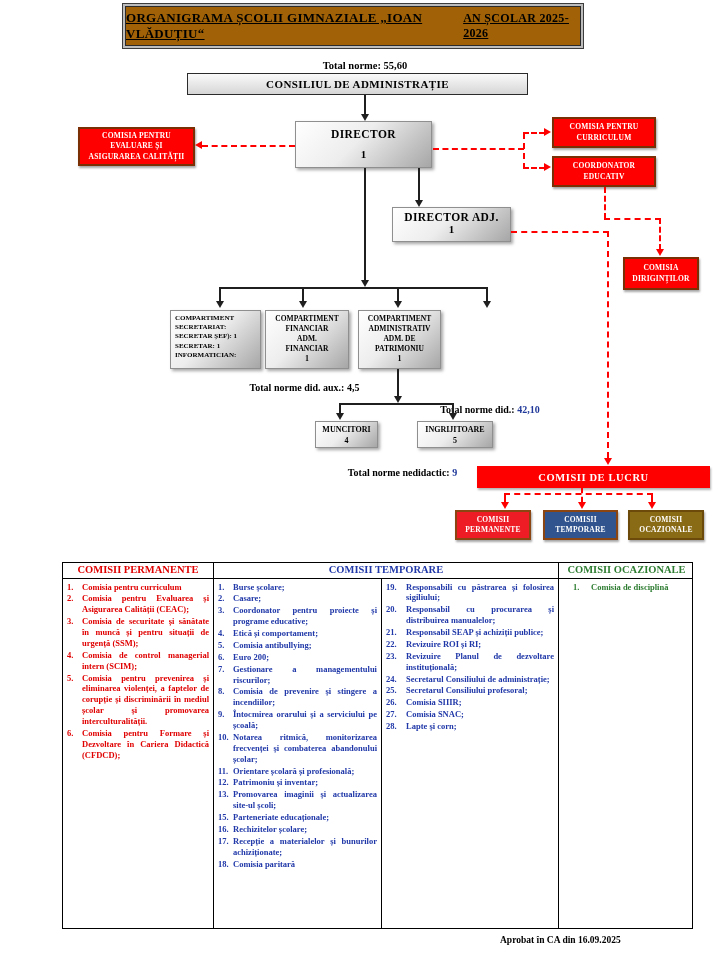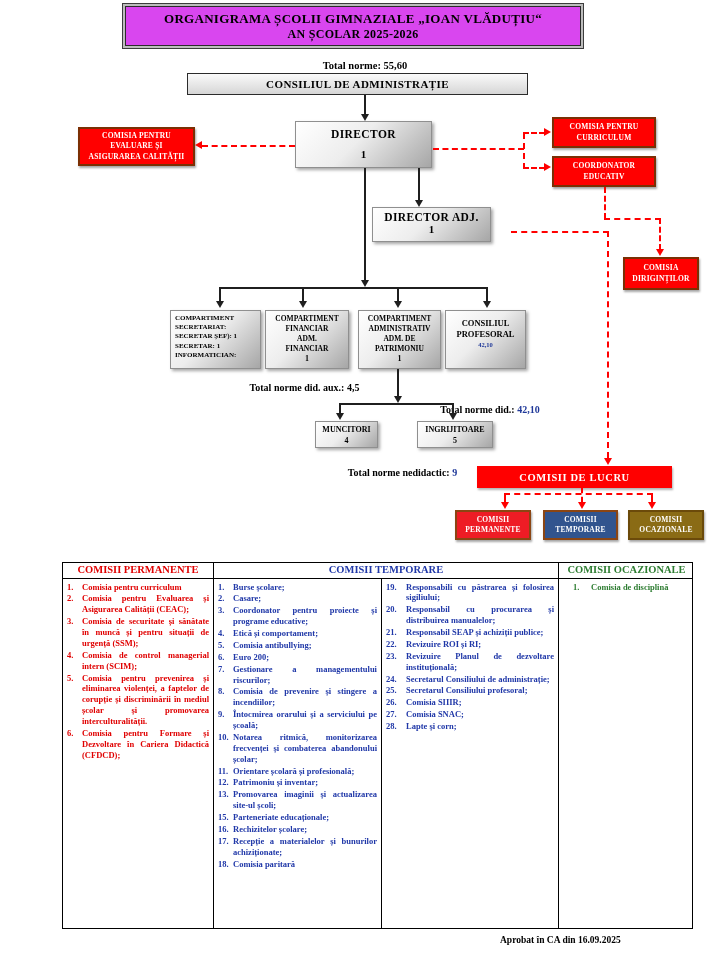--- a/index.html
+++ b/index.html
@@ -25,23 +25,23 @@
   .vd{position:absolute;border-left:2px dashed #ff0000;}
   .arr{position:absolute;width:0;height:0;}
   .a-down{border-left:4px solid transparent;border-right:4px solid transparent;border-top:7px solid #1f1f1f;}
   .a-down-red{border-left:4px solid transparent;border-right:4px solid transparent;border-top:7px solid #ff0000;}
   .a-left-red{border-top:4px solid transparent;border-bottom:4px solid transparent;border-right:7px solid #ff0000;}
   .a-right-red{border-top:4px solid transparent;border-bottom:4px solid transparent;border-left:7px solid #ff0000;}
 
   
   .title-outer{left:122px;top:3px;width:462px;height:46px;background:#bdbdbd;
                border:1px solid #3c3c3c;padding:2px;}
-  .title-inner{border:1px solid #2b2b2b;background:#d946ef;width:100%;height:100%;
-               box-sizing:border-box;display:flex;flex-direction:column;align-items:center;
-               justify-content:center;}
+  .title-inner{border:1px solid #2b2b2b;background:#a16207;width:100%;height:100%;
+               box-sizing:border-box;display:flex;align-items:center;
+               justify-content:center;text-decoration:underline;}
   .title-l1{font-size:13px;font-weight:bold;letter-spacing:.3px;}
   .title-l2{font-size:12px;font-weight:bold;letter-spacing:.3px;}
 
   .small-total{font-weight:bold;font-size:10.5px;text-align:center;}
   .navy{color:var(--value-navy);}
 
   .consiliu{left:187px;top:73px;width:341px;height:22px;font-size:11px;
             background:linear-gradient(#fafafa,#d6d6d6);border:1px solid #2b2b2b;
             display:flex;align-items:center;justify-content:center;font-weight:bold;
             letter-spacing:.4px;}
@@ -115,21 +115,21 @@
   <div class="hd" style="left:523px;top:167px;width:22px;"></div>
   <div class="arr a-right-red" style="left:544px;top:163px;"></div>
 
   <div class="abs red-node" style="left:552px;top:117px;width:104px;height:31px;font-size:7.5px;">COMISIA PENTRU
 CURRICULUM</div>
   <div class="abs red-node" style="left:552px;top:156px;width:104px;height:31px;font-size:7.5px;">COORDONATOR
 EDUCATIV</div>
 
   <div class="vl" style="left:418px;top:168px;height:33px;"></div>
   <div class="arr a-down" style="left:415px;top:200px;"></div>
-  <div class="abs gray-node" style="left:372px;top:207px;width:119px;height:35px;padding-top:3px;">
+  <div class="abs gray-node" style="left:392px;top:207px;width:119px;height:35px;padding-top:3px;">
     <span class="dir-title">DIRECTOR ADJ.</span>
     <span class="dir-count">1</span>
   </div>
 
   <div class="hd" style="left:511px;top:231px;width:98px;"></div>
   <div class="vd" style="left:607px;top:231px;height:227px;"></div>
   <div class="arr a-down-red" style="left:604px;top:458px;"></div>
 
   <div class="vd" style="left:604px;top:187px;height:32px;"></div>
   <div class="hd" style="left:604px;top:218px;width:57px;"></div>
@@ -164,25 +164,20 @@
 FINANCIAR</span>
     <span class="comp-count" style="font-size:8px;">1</span>
   </div>
   <div class="abs gray-node" style="left:358px;top:310px;width:83px;height:59px;padding-top:3px;font-size:7.5px;">
     <span class="comp-lines">COMPARTIMENT
 ADMINISTRATIV
 ADM. DE
 PATRIMONIU</span>
     <span class="comp-count" style="font-size:8px;">1</span>
   </div>
-  <div class="abs gray-node" style="left:445px;top:310px;width:81px;height:59px;padding-top:7px;font-size:8.5px;">
-    <span class="comp-lines">CONSILIUL
-PROFESORAL</span>
-    <span class="comp-count navy" style="font-size:6.5px;margin-top:1px;">42,10</span>
-  </div>
 
   <div class="abs small-total" style="left:232px;top:382px;width:145px;font-size:10px;">
     <span>Total norme did. aux.:</span>
     <span>4,5</span>
   </div>
   <div class="abs small-total" style="left:420px;top:404px;width:140px;font-size:10px;">
     <span>Total norme did.:</span>
     <span class="navy">42,10</span>
   </div>
 
@@ -201,21 +196,21 @@
   <div class="abs gray-node" style="left:417px;top:421px;width:76px;height:27px;padding-top:2px;font-size:8px;line-height:1.4;">
     <span style="display:block;">INGRIJITOARE</span>
     <span style="display:block;">5</span>
   </div>
 
   <div class="abs small-total" style="left:330px;top:467px;width:145px;font-size:10px;">
     <span>Total norme nedidactic:</span>
     <span class="navy">9</span>
   </div>
 
-  <div class="abs banner" style="left:477px;top:466px;width:195px;height:22px;font-size:10.5px;">COMISII DE LUCRU</div>
+  <div class="abs banner" style="left:477px;top:466px;width:233px;height:22px;font-size:10.5px;">COMISII DE LUCRU</div>
 
   <div class="hd" style="left:504px;top:493px;width:149px;"></div>
   <div class="vd" style="left:504px;top:493px;height:9px;"></div>
   <div class="arr a-down-red" style="left:501px;top:502px;"></div>
   <div class="vd" style="left:581px;top:488px;height:14px;"></div>
   <div class="arr a-down-red" style="left:578px;top:502px;"></div>
   <div class="vd" style="left:651px;top:493px;height:9px;"></div>
   <div class="arr a-down-red" style="left:648px;top:502px;"></div>
 
   <div class="abs red-node" style="left:455px;top:510px;width:76px;height:30px;font-size:7.5px;background:var(--red-box);border-color:#8b4513;">COMISII

